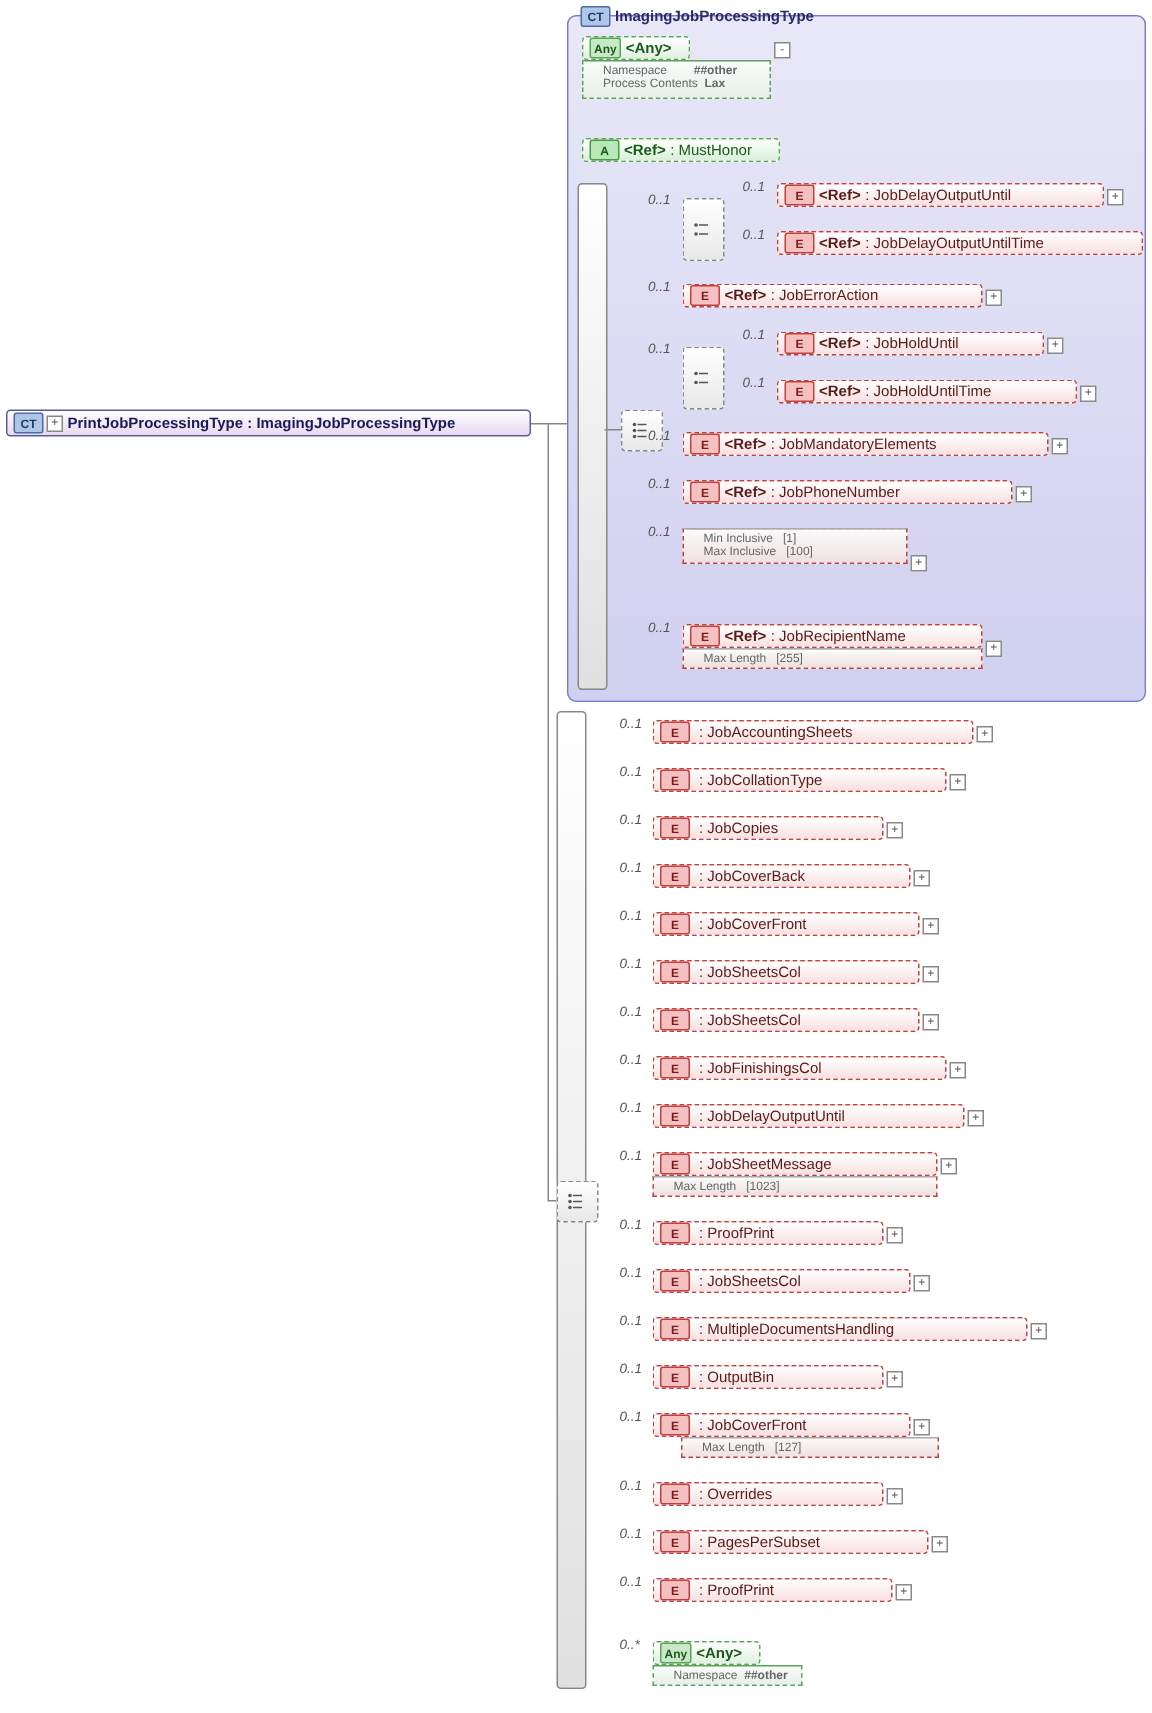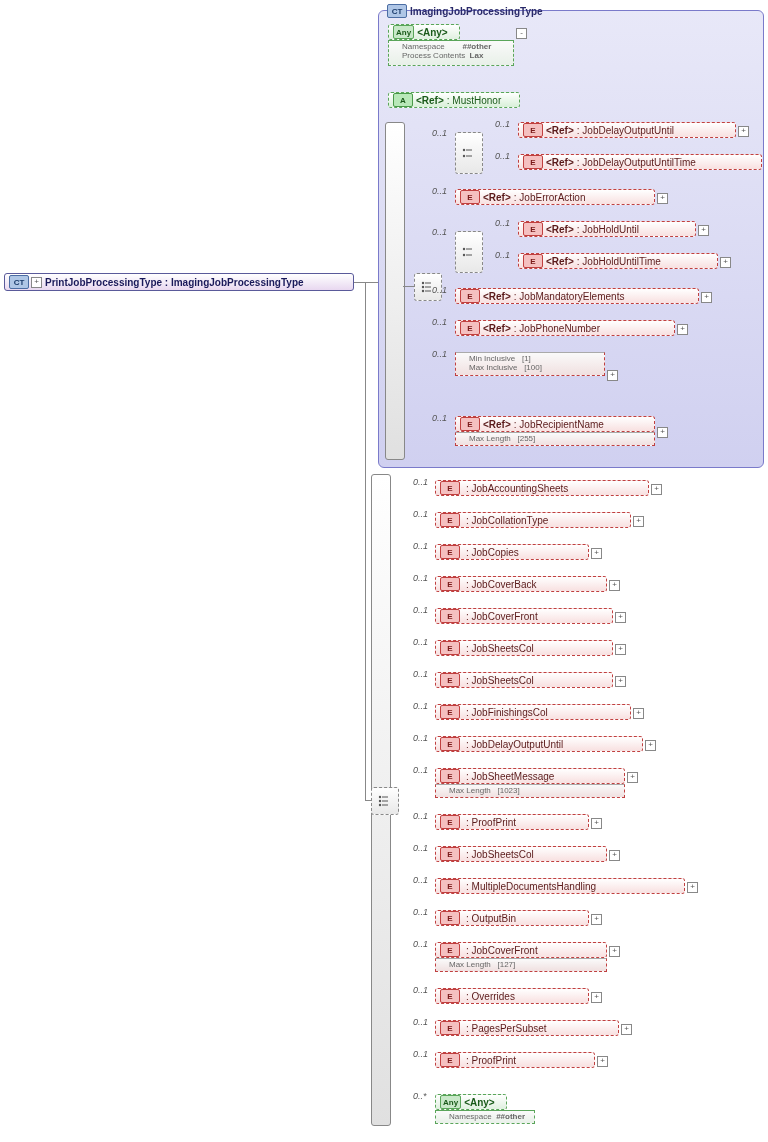--- a/index.html
+++ b/index.html
@@ -276,21 +276,21 @@
       <span>: OutputBin</span>
     </div>
     <div class="expand" style="left: 591px; top: 914px;">+</div>
     <div class="card" style="left: 413px; top: 939px;">0..1</div>
     <div class="node e-node dashed" style="left: 435px; top: 942px; width: 172px; height: 16px;">
       <span class="badge e-badge">E</span>
       <span class="label-txt"><ref></ref></span>
       <span>: JobCoverFront</span>
     </div>
     <div class="expand" style="left: 609px; top: 946px;">+</div>
-    <div class="meta" style="left: 435px; top: 958px; width: 172px; height: 14px;"><span>Max Length</span>&nbsp;&nbsp;&nbsp;<span>[127]</span></div>
+    <div class="meta" style="left: 454px; top: 958px; width: 172px; height: 14px;"><span>Max Length</span>&nbsp;&nbsp;&nbsp;<span>[127]</span></div>
     <div class="card" style="left: 413px; top: 985px;">0..1</div>
     <div class="node e-node dashed" style="left: 435px; top: 988px; width: 154px; height: 16px;">
       <span class="badge e-badge">E</span>
       <span class="label-txt"><ref></ref></span>
       <span>: Overrides</span>
     </div>
     <div class="expand" style="left: 591px; top: 992px;">+</div>
     <div class="card" style="left: 413px; top: 1017px;">0..1</div>
     <div class="node e-node dashed" style="left: 435px; top: 1020px; width: 184px; height: 16px;">
       <span class="badge e-badge">E</span>

